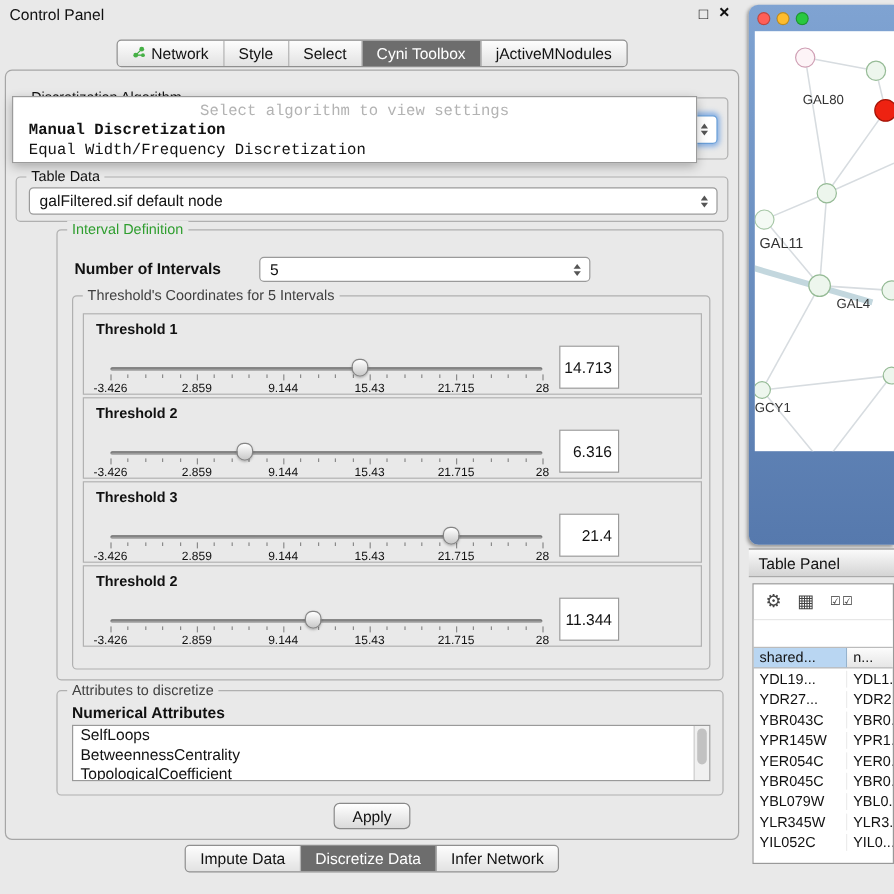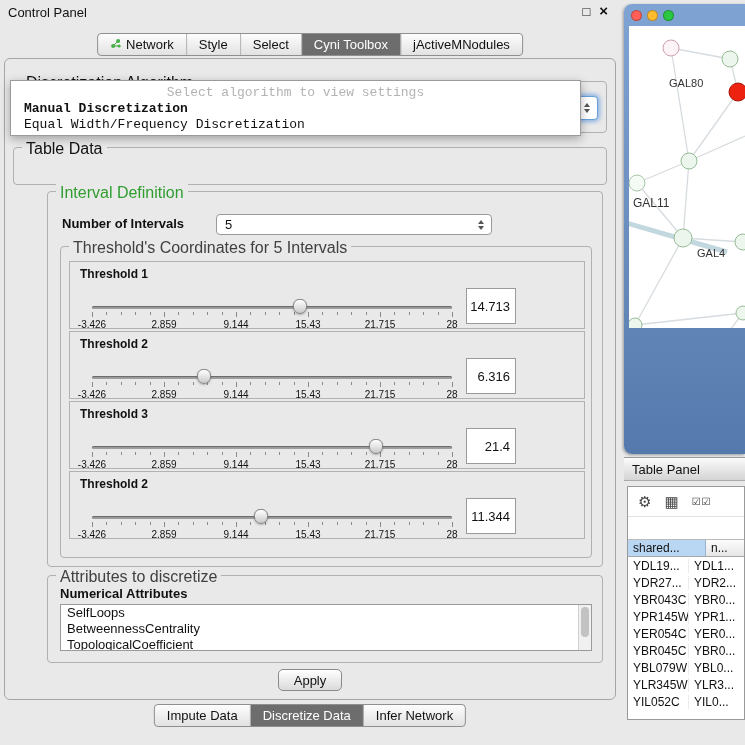--- a/index.html
+++ b/index.html
@@ -19,21 +19,21 @@
   .tabbar{position:absolute;display:flex;height:23px;border:1px solid #8f8f8f;border-radius:4px;overflow:hidden;background:linear-gradient(#fdfdfd,#e2e2e2);font-size:13px;}
   .tabbar.top{top:33px;left:310px;transform:translateX(-50%);}
   .tabbar.bottom{top:704px;left:310px;transform:translateX(-50%);}
   .tab{display:flex;align-items:center;gap:5px;padding:0 12px;border-right:1px solid #b3b3b3;white-space:nowrap;}
   .tab:last-child{border-right:none;}
   .tab.active{background:#6d6d6d;color:#fff;}
 
   .main-box{position:absolute;left:4px;top:58px;width:612px;height:642px;border:1px solid #a6a6a6;border-radius:6px;background:#e9e9e9;}
 
   .fset{position:absolute;border:1px solid #b0b0b0;border-radius:4px;}
-  .legend{position:absolute;top:-8px;left:8px;background:#e9e9e9;padding:0 4px;font-size:16px;white-space:nowrap;}
+  .legend{position:absolute;top:-8px;left:8px;background:#e9e9e9;padding:0 4px;font-size:12px;white-space:nowrap;}
   .legend.green{color:#2f9e2f;}
   .legend.blue{color:#404040;}
 
   .combo{position:absolute;background:#fff;border:1px solid #9a9a9a;border-radius:4px;display:flex;align-items:center;padding:0 22px 0 8px;font-size:13px;overflow:hidden;white-space:nowrap;}
   .combo.focus{border:1px solid #6a9fd8;box-shadow:0 0 4px 2px rgba(110,160,225,.75);}
   .stepper{position:absolute;right:4px;top:50%;transform:translateY(-50%);width:12px;display:flex;flex-direction:column;align-items:center;gap:2px;}
   .stepper .up{width:0;height:0;border-left:3.5px solid transparent;border-right:3.5px solid transparent;border-bottom:4px solid #555;}
   .stepper .dn{width:0;height:0;border-left:3.5px solid transparent;border-right:3.5px solid transparent;border-top:4px solid #555;}
 
   
@@ -73,36 +73,36 @@
   .list-item{height:16px;line-height:16px;padding-left:6px;white-space:nowrap;}
   .vscroll{position:absolute;right:0;top:0;width:13px;height:100%;background:#f0f0f0;border-left:1px solid #cfcfcf;}
   .vscroll .sthumb{position:absolute;left:2px;right:2px;top:2px;height:30px;background:#c2c2c2;border-radius:5px;}
 
   .apply{position:absolute;left:50%;transform:translateX(-50%);top:610px;width:64px;height:22px;border:1px solid #8a8a8a;border-radius:5px;background:linear-gradient(#ffffff,#dadada);font-size:13px;font-family:inherit;display:flex;align-items:center;justify-content:center;}
 
   
   .network-window{position:absolute;left:624px;top:4px;width:121px;height:450px;background:linear-gradient(#7fa3d2,#5679ad);border-radius:8px 0 0 8px;box-shadow:-1px 1px 3px rgba(0,0,0,.35);}
   .lights{position:absolute;left:7px;top:6px;display:flex;gap:5px;}
   .light{width:11px;height:11px;border-radius:50%;border:1px solid rgba(0,0,0,.25);}
-  .canvas{position:absolute;left:5px;top:22px;width:116px;height:302px;background:#fff;overflow:hidden;}
+  .canvas{position:absolute;left:5px;top:22px;width:116px;height:350px;background:#fff;overflow:hidden;}
 
   .tp-bar{position:absolute;left:624px;top:457px;width:121px;height:24px;background:linear-gradient(#fbfbfb,#d4d4d4);border-top:1px solid #999;border-bottom:1px solid #aaa;display:flex;align-items:center;padding-left:8px;font-size:13px;}
 
   .table-box{position:absolute;left:627px;top:486px;width:118px;height:234px;background:#fff;border:1px solid #999;overflow:hidden;}
   .ttoolbar{height:30px;border-bottom:1px solid #e2e2e2;display:flex;align-items:center;gap:13px;padding-left:10px;color:#444;}
   .ticon{font-size:15px;line-height:15px;}
   .ticon.small{font-size:10px;letter-spacing:1px;color:#333;}
   .tspacer{height:22px;background:#fff;}
   .thead{display:flex;height:18px;font-size:12px;border-top:1px solid #bbb;border-bottom:1px solid #a8a8a8;}
   .th1{width:78px;background:#b9d6f2;border-right:1px solid #96b3cd;display:flex;align-items:center;padding-left:5px;overflow:hidden;white-space:nowrap;}
   .th2{flex:1;background:linear-gradient(#fcfcfc,#e6e6e6);display:flex;align-items:center;padding-left:5px;overflow:hidden;white-space:nowrap;}
   .tbody{overflow:hidden;}
   .trow{display:flex;height:17px;font-size:12px;align-items:center;}
   .tcell{overflow:hidden;white-space:nowrap;}
-  .tcell.c0{width:61px;padding-left:5px;border-right:1px solid #ececec;}
+  .tcell.c0{width:78px;padding-left:5px;border-right:1px solid #ececec;}
   .tcell.c1{flex:1;padding-left:5px;}
 </style>
 </head>
 <body>
 
 <div class="screen">
 
   <div class="left-panel">
 
     <div class="titlebar">
@@ -146,20 +146,27 @@
         <div class="combo focus">
           <span class="stepper">
               <i class="up"></i>
               <i class="dn"></i>
             </span>
         </div>
       </div>
 
       <div class="fset fs-tdata">
         <span class="legend">Table Data</span>
+        <div class="combo">
+          <span>galFiltered.sif default node</span>
+          <span class="stepper">
+              <i class="up"></i>
+              <i class="dn"></i>
+            </span>
+        </div>
       </div>
 
       <div class="fset fs-interval">
         <span class="legend green">Interval Definition</span>
         <span class="num-label">Number of Intervals</span>
         <div class="combo num-combo">
           <span>5</span>
           <span class="stepper">
               <i class="up"></i>
               <i class="dn"></i>

